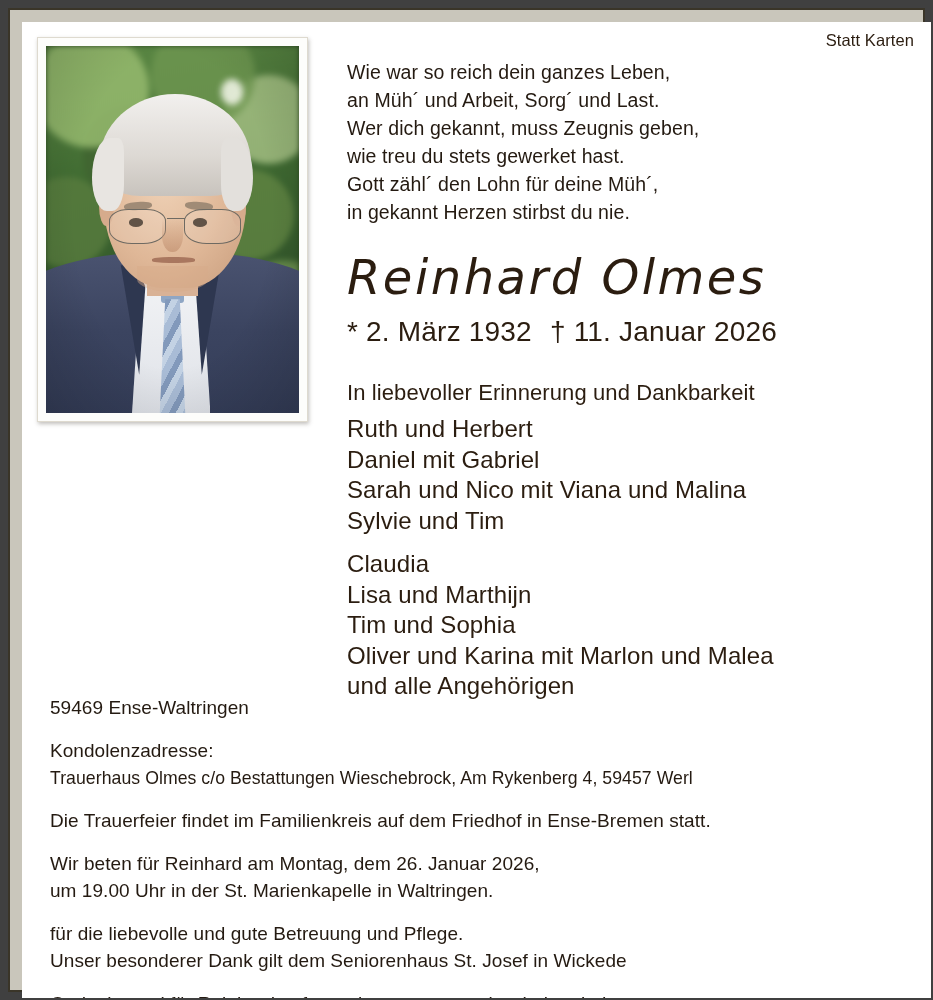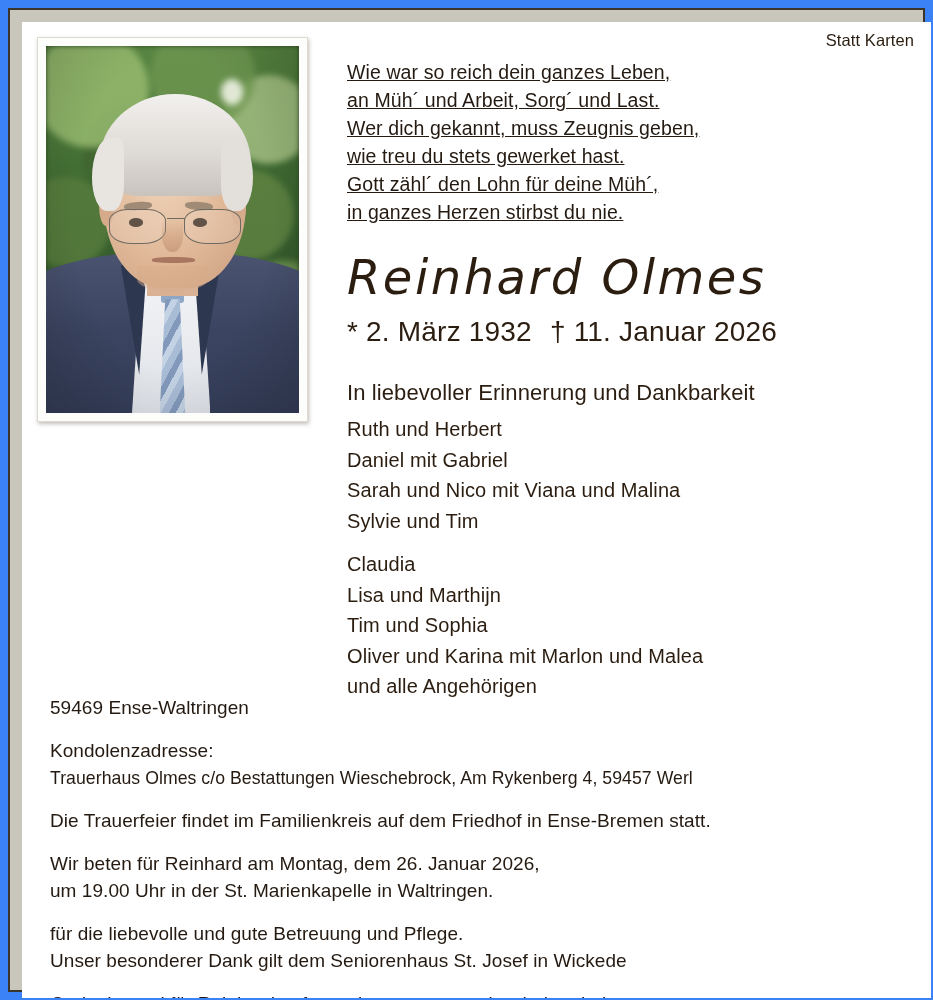--- a/index.html
+++ b/index.html
@@ -9,21 +9,21 @@
   }
   body {
     font-family: "Liberation Sans", sans-serif;
   }
 
   .notice {
     position: relative;
     width: 933px;
     height: 1000px;
     box-sizing: border-box;
-    background: #3b82f6;
+    background: #404040;
     overflow: hidden;
   }
 
   
   .notice-rule {
     position: absolute;
     left: 8px;
     top: 8px;
     width: 917px;
     height: 984px;
@@ -316,21 +316,21 @@
     top: 36px;
     width: 570px;
   }
 
   .poem {
     font-size: 19.5px;
     line-height: 28px;
     letter-spacing: 0.1px;
     color: #241a11;
   }
-  .poem div { white-space: nowrap; text-decoration: underline; }
+  .poem div { white-space: nowrap; }
 
   .name {
     margin-top: 24px;
     font-family: "DejaVu Sans", sans-serif;
     font-style: italic;
     font-size: 48px;
     line-height: 54px;
     letter-spacing: 2.5px;
     color: #2b1d10;
     white-space: nowrap;
@@ -348,21 +348,21 @@
   }
 
   .dedication {
     margin-top: 32px;
     font-size: 22px;
     letter-spacing: 0.1px;
   }
 
   .family {
     margin-top: 8px;
-    font-size: 20px;
+    font-size: 24px;
     line-height: 30.5px;
     letter-spacing: 0.1px;
   }
   .family .group + .group { margin-top: 13px; }
   .family div { white-space: nowrap; }
   .family .closing { }
 
   
   .lower {
     position: absolute;
@@ -425,21 +425,21 @@
       <div class="statt-karten">Statt Karten</div>
 
       <div class="right-col">
 
         <div class="poem">
           <div>Wie war so reich dein ganzes Leben,</div>
           <div>an Müh´ und Arbeit, Sorg´ und Last.</div>
           <div>Wer dich gekannt, muss Zeugnis geben,</div>
           <div>wie treu du stets gewerket hast.</div>
           <div>Gott zähl´ den Lohn für deine Müh´,</div>
-          <div>in ganzes Herzen stirbst du nie.</div>
+          <div>in gekannt Herzen stirbst du nie.</div>
         </div>
 
         <div class="name">Reinhard Olmes</div>
 
         <div class="dates">
           <span>* 2. März 1932</span><span class="sep"></span><span>† 11. Januar 2026</span>
         </div>
 
         <div class="dedication">In liebevoller Erinnerung und Dankbarkeit</div>
 

